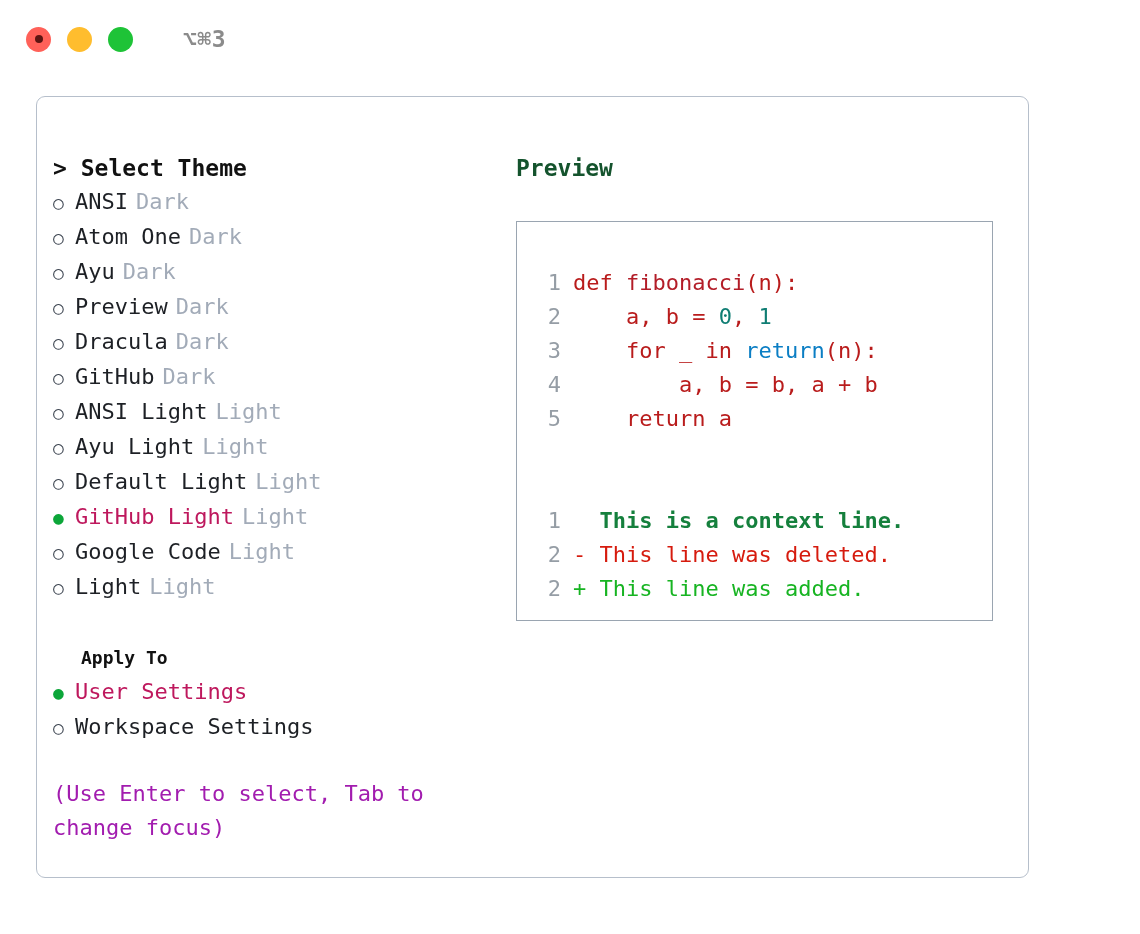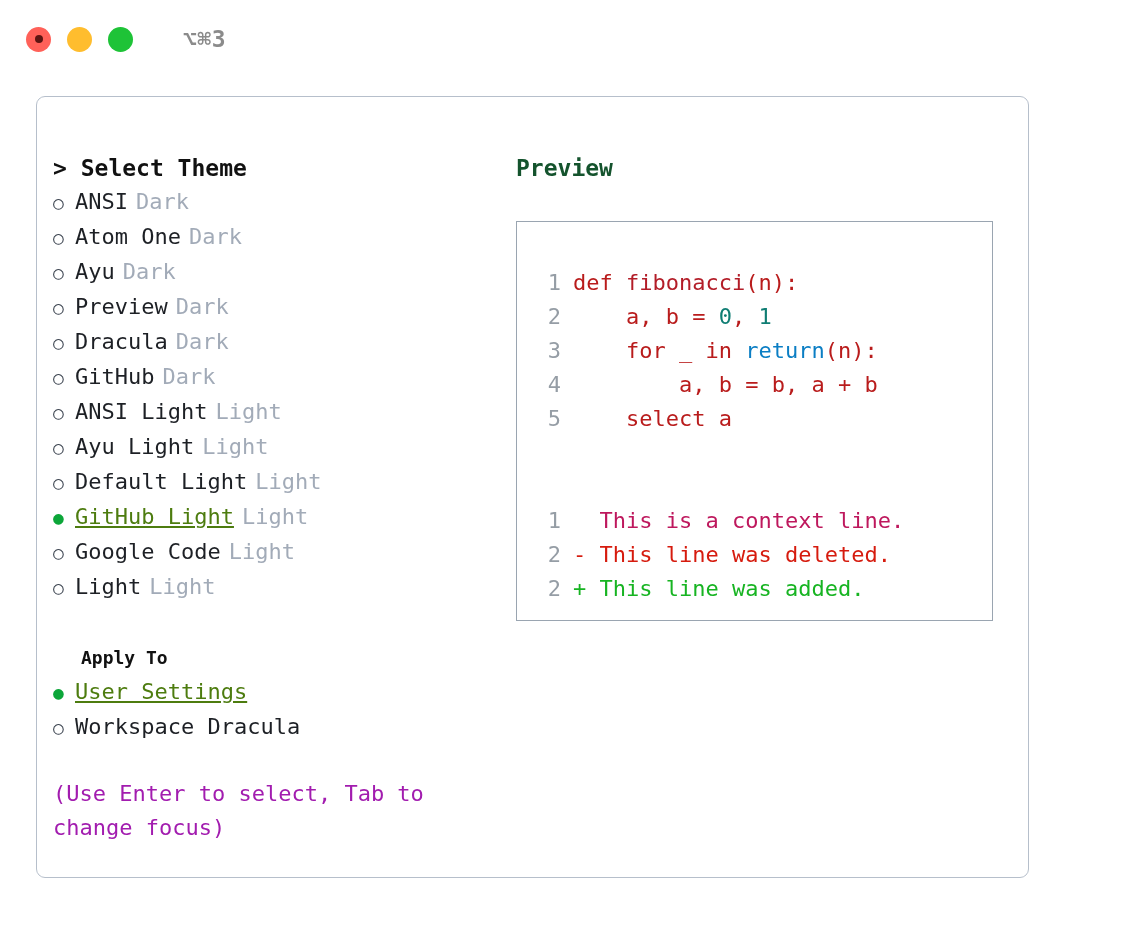--- a/index.html
+++ b/index.html
@@ -99,21 +99,21 @@
     white-space: pre;
   }
   .bullet {
     width: 22px;
     flex: 0 0 22px;
     color: #3c4450;
     font-size: 18px;
   }
   .bullet.on { color: #0ca639; font-size: 18px; }
   .opt-label { color: #1d2025; }
-  .opt-row.selected .opt-label { color: #4d7c0f; text-decoration: underline; }
+  .opt-row.selected .opt-label { color: #be185d; }
   .opt-tag { color: #a2abb8; margin-left: 8px; }
 
   .apply-head {
     font-size: 18px;
     font-weight: bold;
     color: #111111;
     line-height: 34px;
     padding-left: 28px;
     white-space: pre;
   }
@@ -162,21 +162,21 @@
     flex: 0 0 30px;
     color: #959da5;
     text-align: right;
     margin-right: 12px;
   }
   .code-txt { color: #b91c1c; }
   .tok-fn   { color: #b31d28; text-align: right; }
   .tok-num  { color: #0f7d73; }
   .tok-kw   { color: #0b7ec4; }
   .blank-row { height: 34px; }
-  .diff-ctx { color: #be185d; }
+  .diff-ctx { color: #15803d; font-weight: bold; }
   .diff-del { color: #d61b0e; }
   .diff-add { color: #17b422; }
 </style>
 </head>
 <body>
 
 <div class="page">
 
   <div class="titlebar">
     <div class="lights">
@@ -259,21 +259,21 @@
 
       <div class="spacer-lg"></div>
 
       <div class="apply-head">Apply To</div>
       <div class="opt-row selected">
         <span class="bullet on">●</span>
         <span class="opt-label">User Settings</span>
       </div>
       <div class="opt-row">
         <span class="bullet">○</span>
-        <span class="opt-label">Workspace Dracula</span>
+        <span class="opt-label">Workspace Settings</span>
       </div>
 
       <div class="spacer-sm"></div>
 
       <div class="hint">(Use Enter to select, Tab to change focus)</div>
     </div>
 
     <div class="right-col">
       <div class="preview-head">Preview</div>
 
@@ -290,21 +290,21 @@
         <div class="code-line">
           <span class="ln">3</span>
           <span><span class="code-txt">    for _ in </span><span class="tok-kw">return</span><span class="code-txt">(n):</span></span>
         </div>
         <div class="code-line">
           <span class="ln">4</span>
           <span class="code-txt">        a, b = b, a + b</span>
         </div>
         <div class="code-line">
           <span class="ln">5</span>
-          <span class="code-txt">    select a</span>
+          <span class="code-txt">    return a</span>
         </div>
 
         <div class="blank-row"></div>
         <div class="blank-row"></div>
 
         <div class="code-line">
           <span class="ln">1</span>
           <span class="diff-ctx">  </span>
           <span class="diff-ctx">This is a context line.</span>
         </div>

